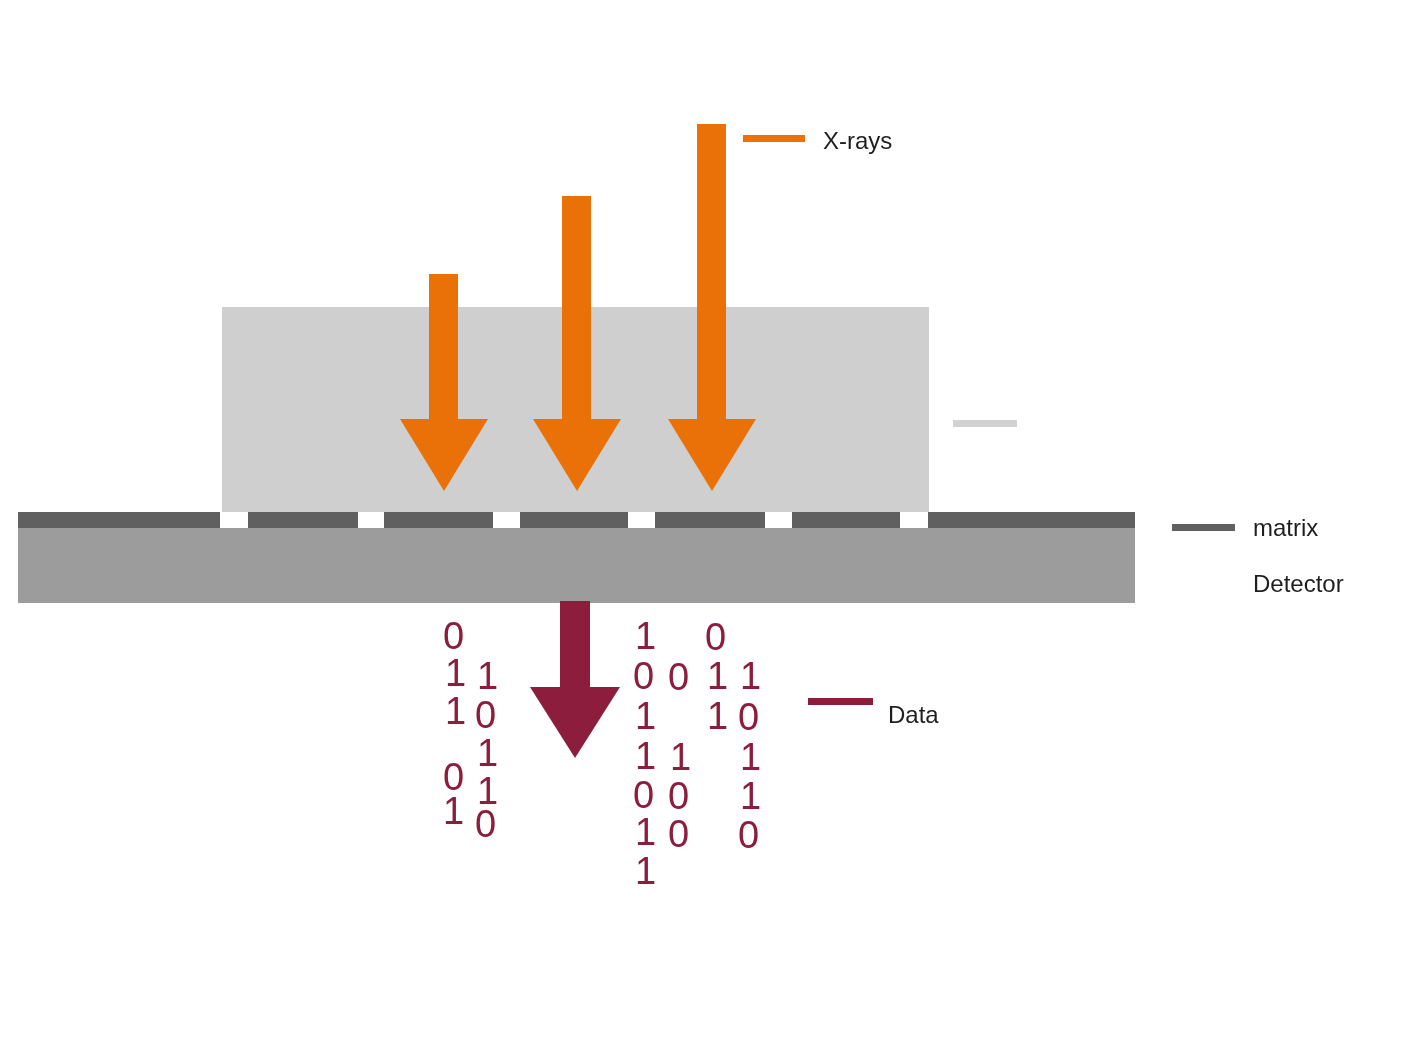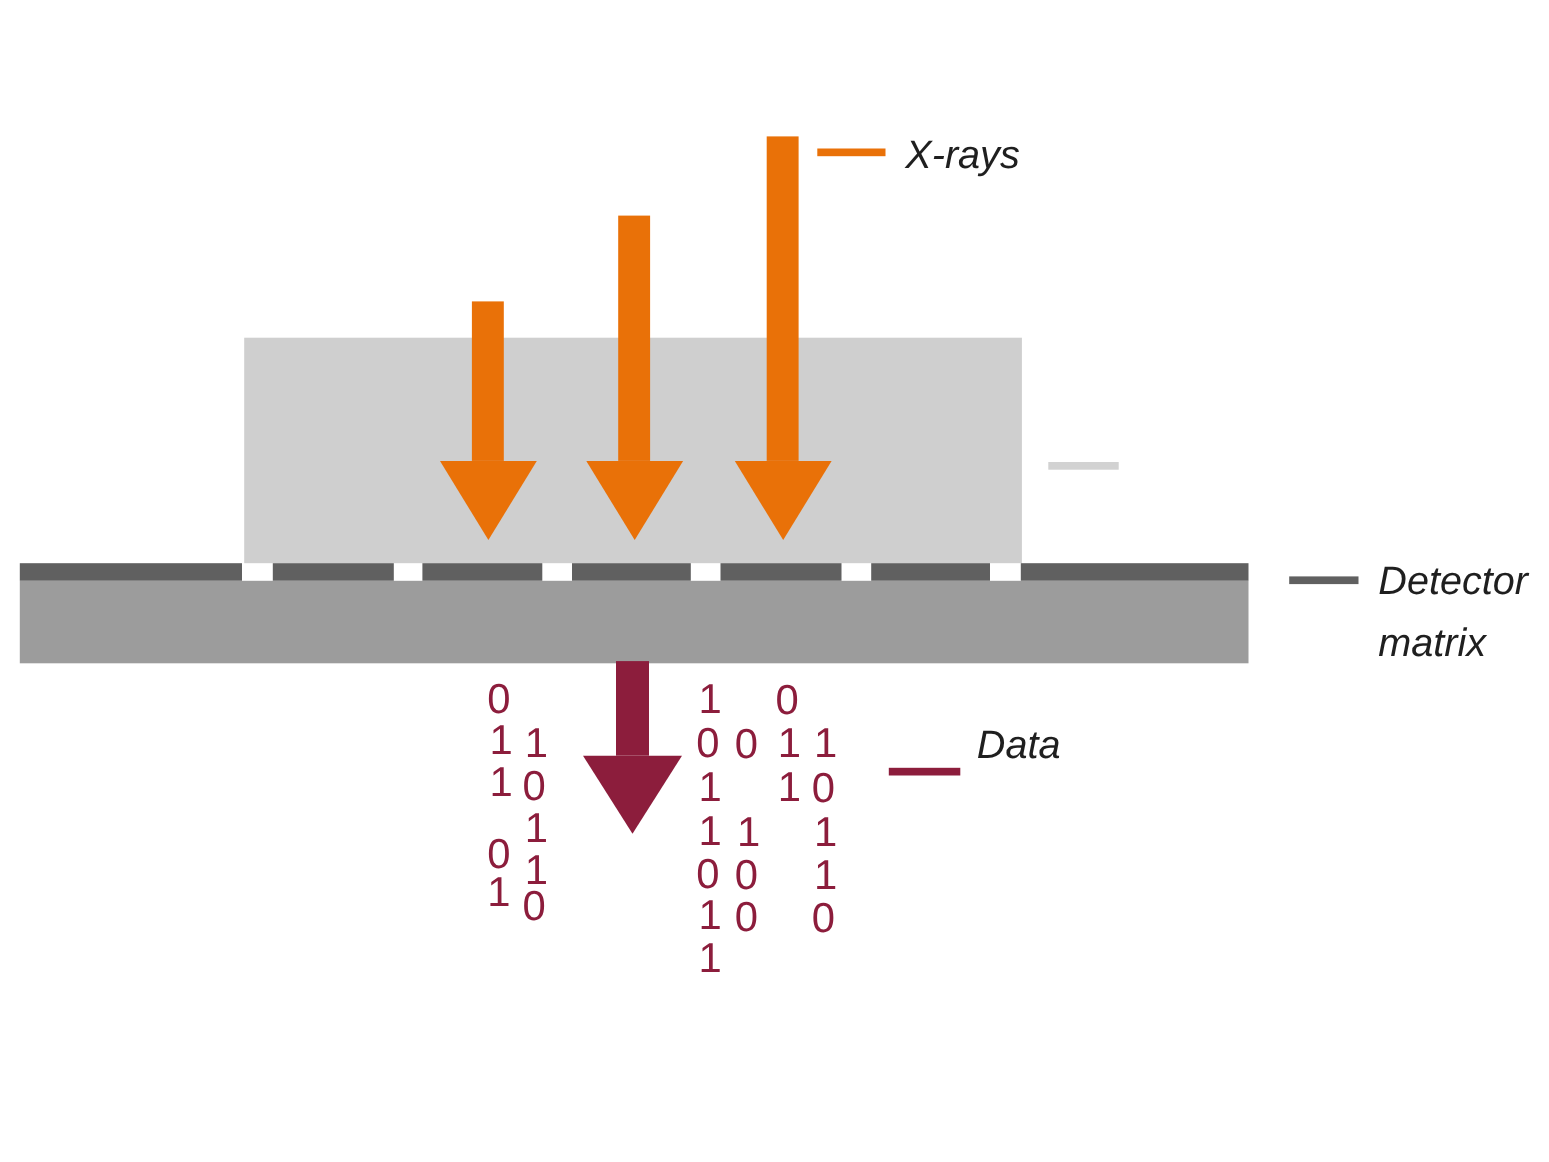--- a/index.html
+++ b/index.html
@@ -49,25 +49,24 @@
     border-left: 45px solid transparent;
     border-right: 45px solid transparent;
     border-top: 71px solid var(--data-maroon);
   }
 
   
   .legend-line { position: absolute; height: 7px; }
   .legend-label {
     position: absolute;
     transform: translateY(-50%);
-    font-size: 36px;
+    font-size: 24px;
     color: var(--label-text);
     white-space: nowrap;
     letter-spacing: 0px;
-    font-style: italic;
   }
   .legend-label.two-line { line-height: 56px; }
 
   
   .digit {
     position: absolute;
     transform: translateY(-52%);
     font-size: 38px;
     line-height: 38px;
     color: var(--data-maroon);
@@ -141,20 +140,20 @@
       <span class="digit" style="left: 738px; top: 836px;">0</span>
     </div>
 
   <div class="legend-line" style="left:743px; top:135px; width:62px; background:var(--xray-orange);"></div>
   <div class="legend-label" style="left:823px; top:141px;">X-rays</div>
 
   <div class="legend-line" style="left:953px; top:420px; width:64px; background:var(--scintillator-legend-gray);"></div>
 
   <div class="legend-line" style="left:1172px; top:524px; width:63px; background:var(--detector-dark-gray);"></div>
   <div class="legend-label two-line" style="left:1253px; top:556px;">
+    <div>matrix</div>
     <div>Detector</div>
-    <div>matrix</div>
   </div>
 
   <div class="legend-line" style="left:808px; top:698px; width:65px; background:var(--data-maroon);"></div>
-  <div class="legend-label" style="left:888px; top:677px;">Data</div>
+  <div class="legend-label" style="left:888px; top:715px;">Data</div>
 
 </div>
 
 </body></html>

